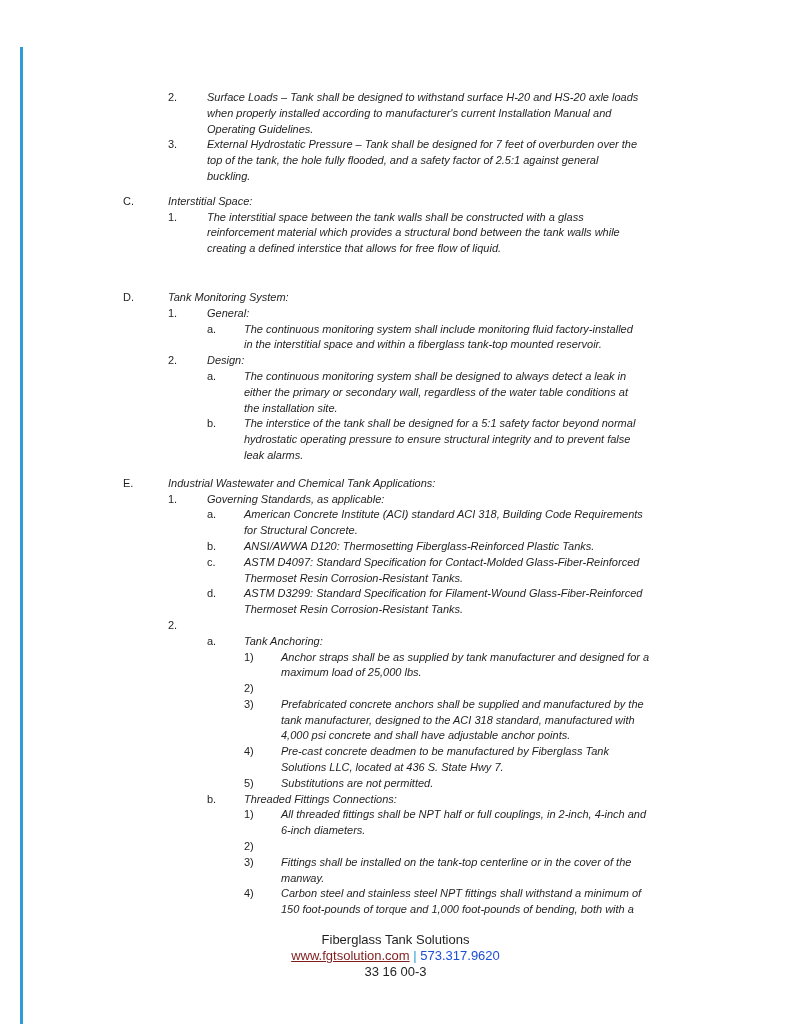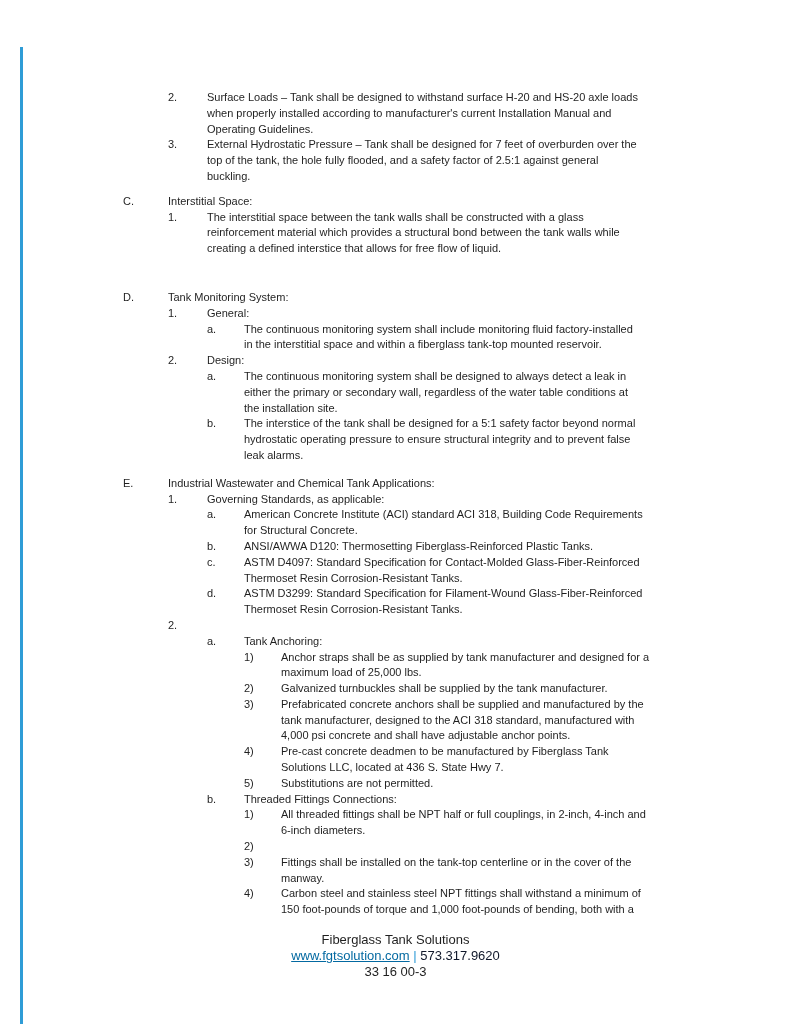--- a/index.html
+++ b/index.html
@@ -20,43 +20,43 @@
   }
   .content {
     position:absolute;
     left:123px; top:90px;
     width:590px;
     font-size:11px;
     line-height:15.8px;
   }
   .item { display:flex; align-items:flex-start; }
   .item .marker { flex:0 0 auto; }
-  .item .text { flex:1 1 auto; white-space:pre-line; }
+  .item .text { flex:1 1 auto; white-space:pre-line;font-style:italic; }
   .lvl0 { padding-left:0; }   .lvl0 > .marker { width:45px; }
   .lvl1 { padding-left:45px; } .lvl1 > .marker { width:39px; }
   .lvl2 { padding-left:84px; } .lvl2 > .marker { width:37px; }
   .lvl3 { padding-left:121px; } .lvl3 > .marker { width:37px; }
   .gap-sm { margin-top:9px; }
   .gap-md { margin-top:12px; }
   .gap-lg { margin-top:33px; }
   .footer {
     position:absolute;
     left:0; right:0; top:932px;
     text-align:center;
     font-size:13px;
     line-height:16px;
   }
   .footer .company, .footer .section-number { color:#1f1f1f; }
   .footer .link-line { color:#2e9ad6; }
   .footer a.website {
-    color:#0369a1;
+    color:#7f1d1d;
     text-decoration:underline;
     cursor:pointer;
   }
-  .footer .phone { color:#0f172a; text-decoration:none; }
+  .footer .phone { color:#1d4ed8; text-decoration:none; }
 </style>
 </head>
 <body>
 
 <div class="page">
 
   <div class="accent-line"></div>
 
   <div class="content" id="spec-outline">
       <div class="item lvl1">
@@ -144,21 +144,20 @@
         <span class="marker">a.</span>
         <div class="text">Tank Anchoring:</div>
       </div>
       <div class="item lvl3">
         <span class="marker">1)</span>
         <div class="text">Anchor straps shall be as supplied by tank manufacturer and designed for a
 maximum load of 25,000 lbs.</div>
       </div>
       <div class="item lvl3">
         <span class="marker">2)</span>
-        <div class="text">Galvanized turnbuckles shall be supplied by the tank manufacturer.</div>
       </div>
       <div class="item lvl3">
         <span class="marker">3)</span>
         <div class="text">Prefabricated concrete anchors shall be supplied and manufactured by the
 tank manufacturer, designed to the ACI 318 standard, manufactured with
 4,000 psi concrete and shall have adjustable anchor points.</div>
       </div>
       <div class="item lvl3">
         <span class="marker">4)</span>
         <div class="text">Pre-cast concrete deadmen to be manufactured by Fiberglass Tank

